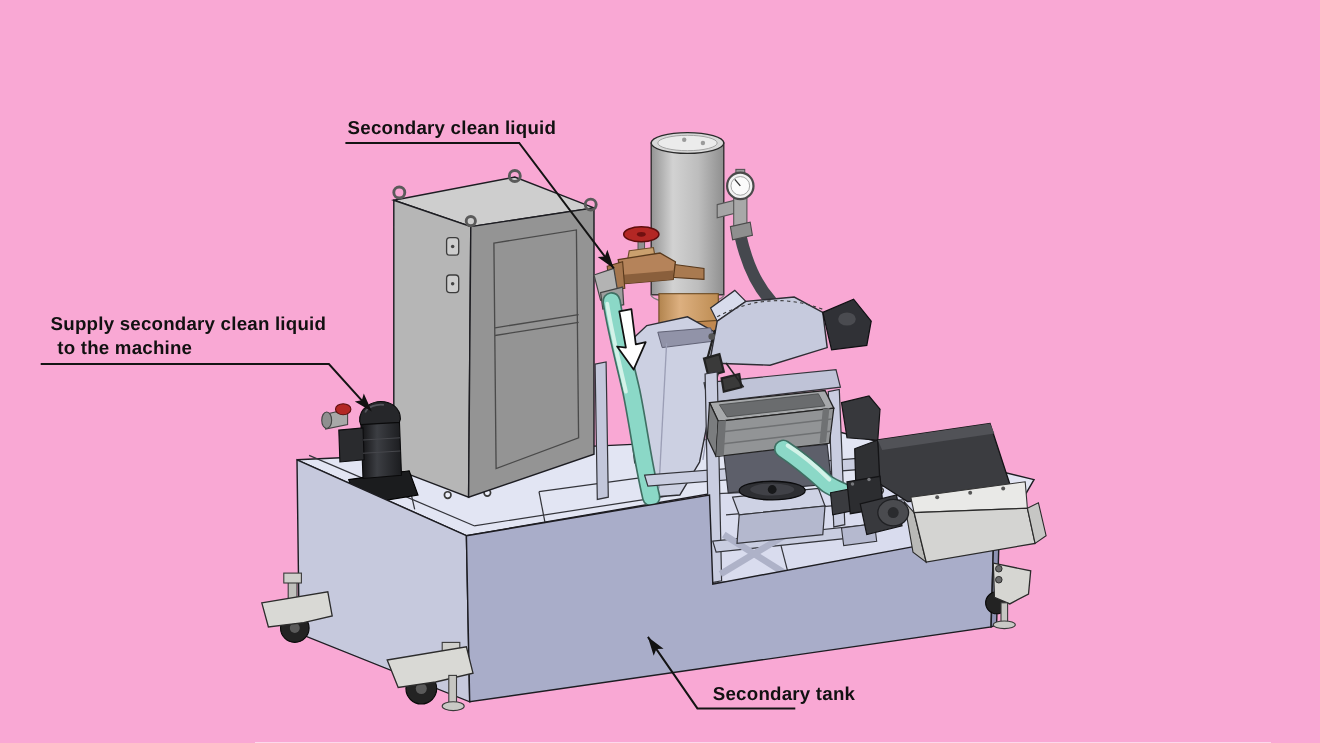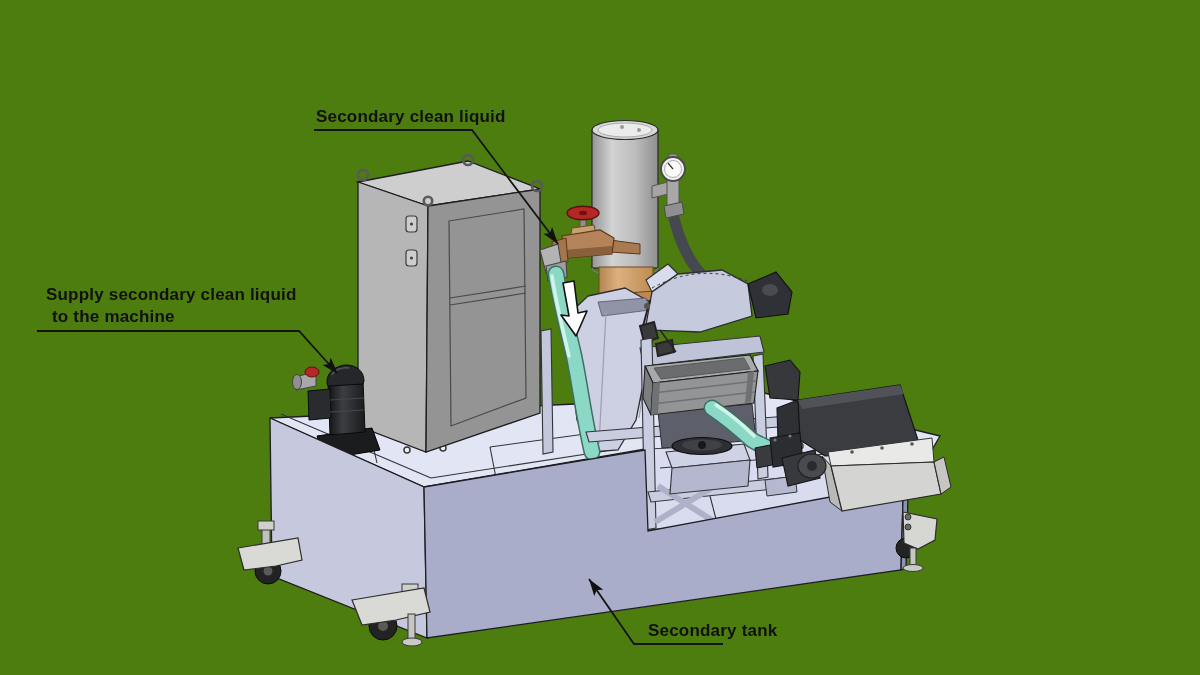--- a/index.html
+++ b/index.html
@@ -1,16 +1,16 @@
 <!DOCTYPE html>
 <html><head>
 <meta charset="utf-8">
 <style>
   html,body{margin:0;padding:0;background:#fff;}
-  .stage{position:relative;width:1200px;height:675px;background:#4d7c0f;overflow:hidden;
+  .stage{position:relative;width:1200px;height:675px;background:#f9a8d4;overflow:hidden;
          font-family:"Liberation Sans",sans-serif;}
   svg{display:block;}
   .callout{font-family:"Liberation Sans",sans-serif;font-size:17px;font-weight:700;
            fill:#111;letter-spacing:.2px;}
   .seam{stroke:#33343a;stroke-width:1.1;fill:none;}
   .edge{stroke:#1d1d22;stroke-width:1.3;}
   .leader{stroke:#141414;stroke-width:1.8;fill:none;}
 </style>
 </head>
 <body>

